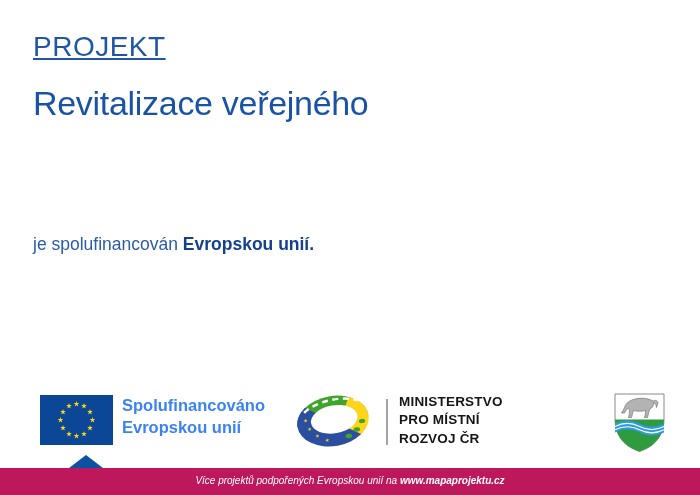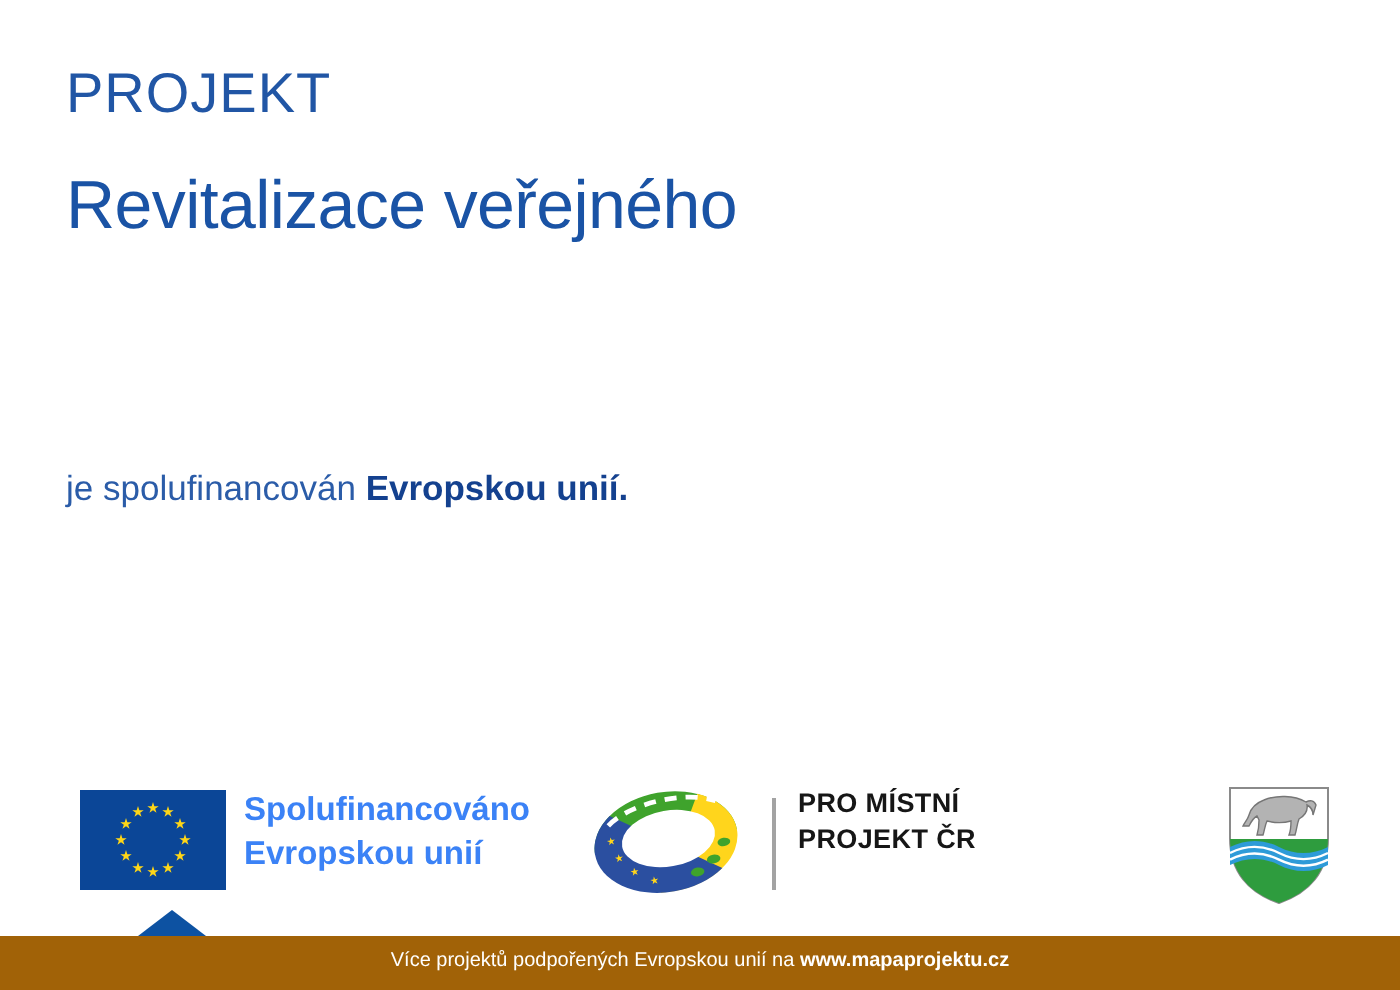--- a/index.html
+++ b/index.html
@@ -4,21 +4,21 @@
 <style>
   html,body{margin:0;padding:0;}
   body{
     width:700px;height:495px;background:#ffffff;position:relative;overflow:hidden;
     font-family:"Liberation Sans","DejaVu Sans",sans-serif;
     -webkit-font-smoothing:antialiased;
   }
   .stage{position:absolute;inset:0;}
   .eyebrow{
     position:absolute;left:33px;top:32px;font-size:28px;line-height:30px;
-    color:#2156a5;letter-spacing:.5px;font-weight:400;
+    color:#2156a5;letter-spacing:.5px;font-weight:400;text-decoration:underline;
   }
   .title{
     position:absolute;left:33px;top:80px;font-size:34px;line-height:47px;
     font-weight:400;color:#1a53a5;letter-spacing:-.3px;white-space:nowrap;
   }
   .subtitle{
     position:absolute;left:33px;top:232px;font-size:17.5px;line-height:24px;
     color:#2b5ca8;white-space:nowrap;text-align:center;
   }
   .subtitle .bold{color:#14418f;font-weight:700;}
@@ -37,22 +37,22 @@
     position:absolute;left:399px;top:393px;font-size:13.5px;line-height:18.4px;
     font-weight:700;color:#161616;letter-spacing:.2px;white-space:nowrap;
   }
   .arms{position:absolute;left:612px;top:391px;width:55px;height:63px;}
   .footer-tri{
     position:absolute;left:69px;top:455px;width:0;height:0;
     border-left:17px solid transparent;border-right:17px solid transparent;
     border-bottom:13px solid #0d52a2;
   }
   .footer-bar{
-    position:absolute;left:0;top:468px;width:700px;height:27px;background:#a16207;
-    color:#ffffff;text-align:center;font-size:10px;line-height:26px;white-space:nowrap;
+    position:absolute;left:0;top:468px;width:700px;height:27px;background:#be185d;
+    color:#ffffff;text-align:center;font-size:10px;line-height:26px;white-space:nowrap;font-style:italic;
   }
   .footer-bar .bold{font-weight:700;}
   svg{display:block;}
   .defs-holder{position:absolute;width:0;height:0;overflow:hidden;}
 </style>
 </head>
 <body>
 
 <svg class="defs-holder" aria-hidden="true">
   <defs>
@@ -120,22 +120,23 @@
         <ellipse cx="51" cy="45.5" rx="3.4" ry="2.2"></ellipse>
         <ellipse cx="60" cy="40.5" rx="3.4" ry="2.2"></ellipse>
         <ellipse cx="66.5" cy="33" rx="3.2" ry="2.1"></ellipse>
       </g>
     </g>
   </svg>
 
   <div class="mmr-divider"></div>
 
   <div class="ministry">
+    <div>MINISTERSTVO</div>
     <div>PRO MÍSTNÍ</div>
-    <div>PROJEKT ČR</div>
+    <div>ROZVOJ ČR</div>
   </div>
 
   <svg class="arms" viewBox="0 0 55 63">
 
     <path d="M3,3 L52,3 L52,28 C52,45 42.5,55.5 27.5,60.5 C12.5,55.5 3,45 3,28 Z" fill="#ffffff" stroke="#8a8a8a" stroke-width="1"></path>
 
     <path d="M3,28.5 L52,28.5 L52,28 C52,45 42.5,55.5 27.5,60.5 C12.5,55.5 3,45 3,28 Z" fill="#2e9c3e"></path>
 
     <path d="M3,32.5 C 11,28.5 19.5,28.5 27.5,32.5 C 35.5,36.5 44,36.5 52,32.5 L52,41.5 C 44,45.5 35.5,45.5 27.5,41.5 C 19.5,37.5 11,37.5 3,41.5 Z" fill="#2e9bd8"></path>
     <path d="M3,35.5 C 11,31.5 19.5,31.5 27.5,35.5 C 35.5,39.5 44,39.5 52,35.5" fill="none" stroke="#ffffff" stroke-width="1.2"></path>

